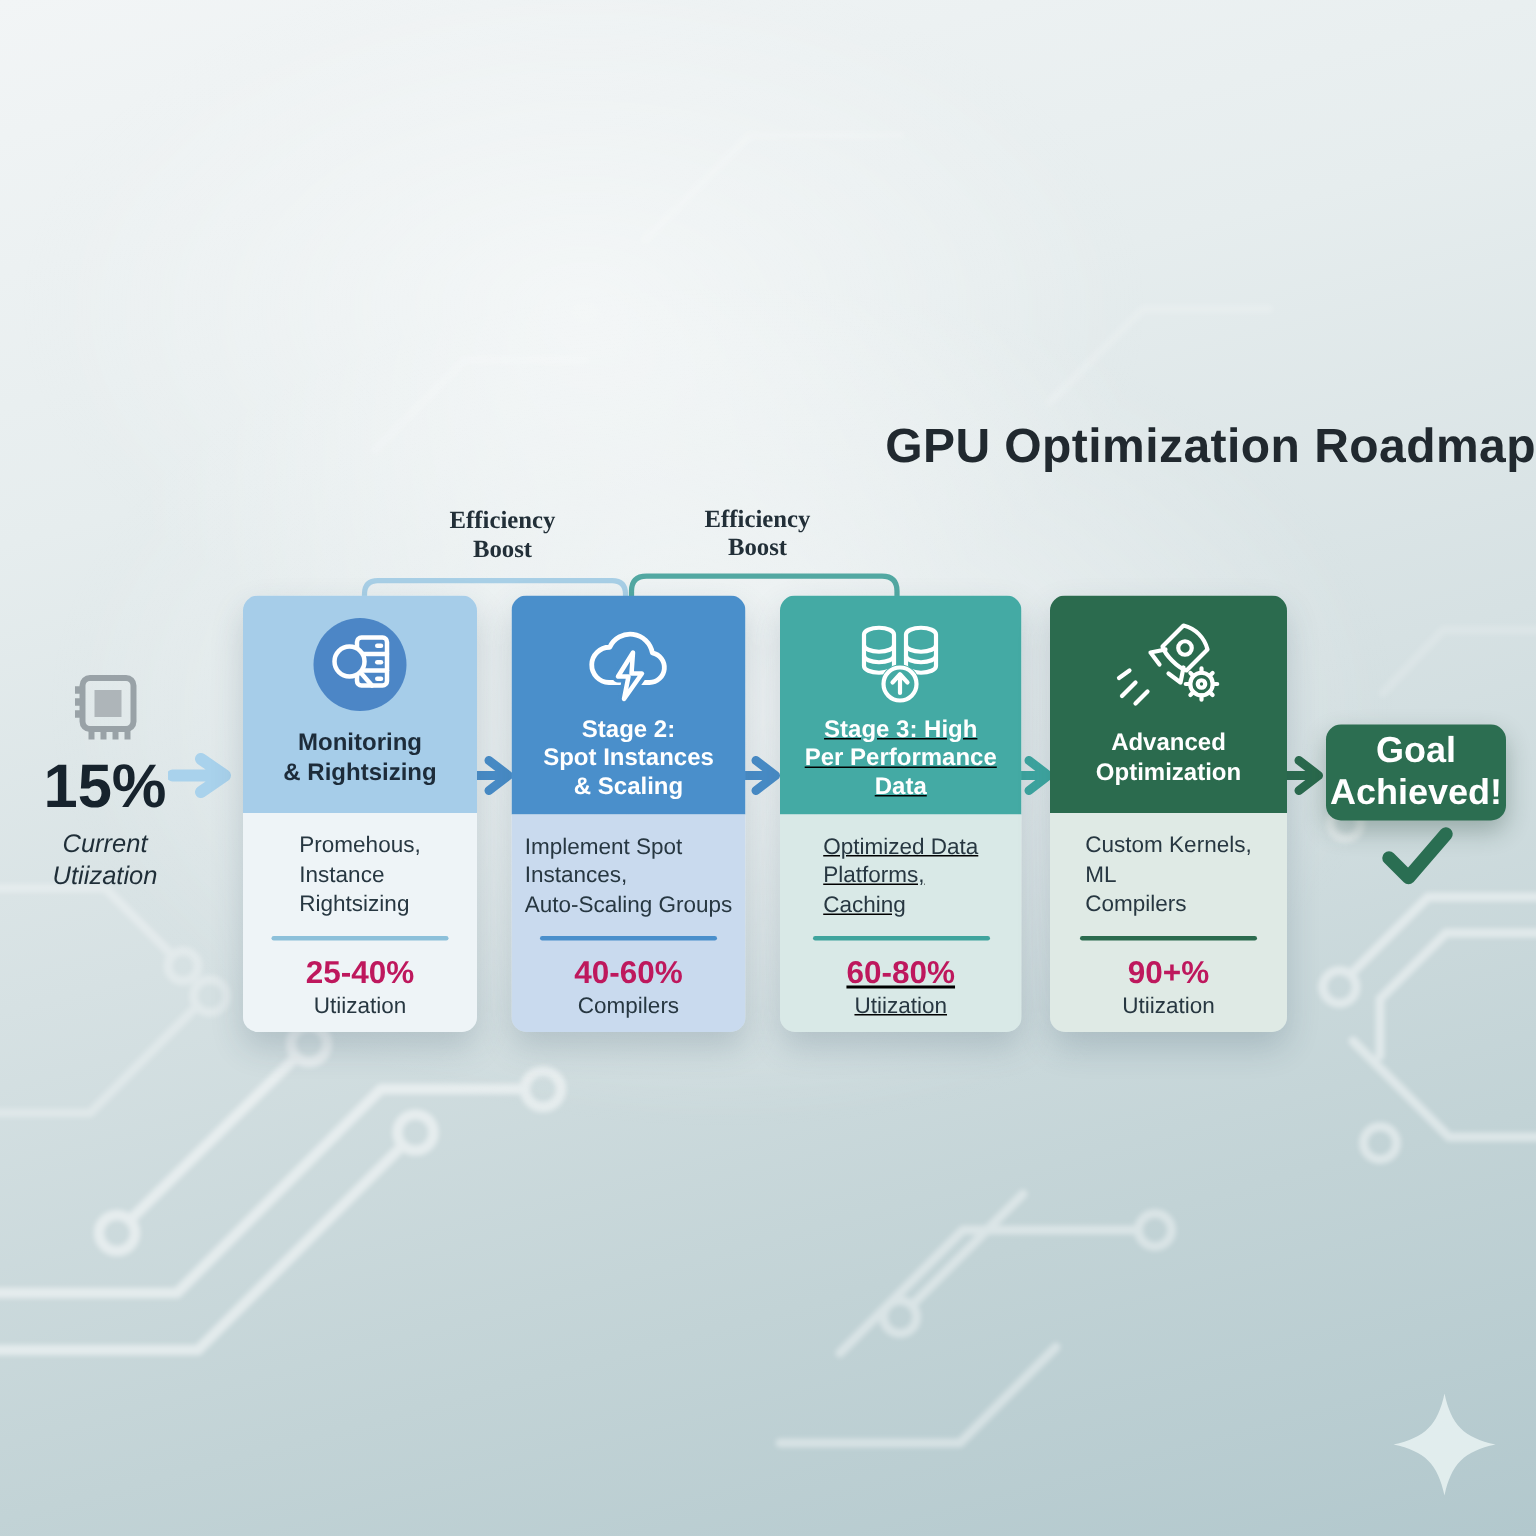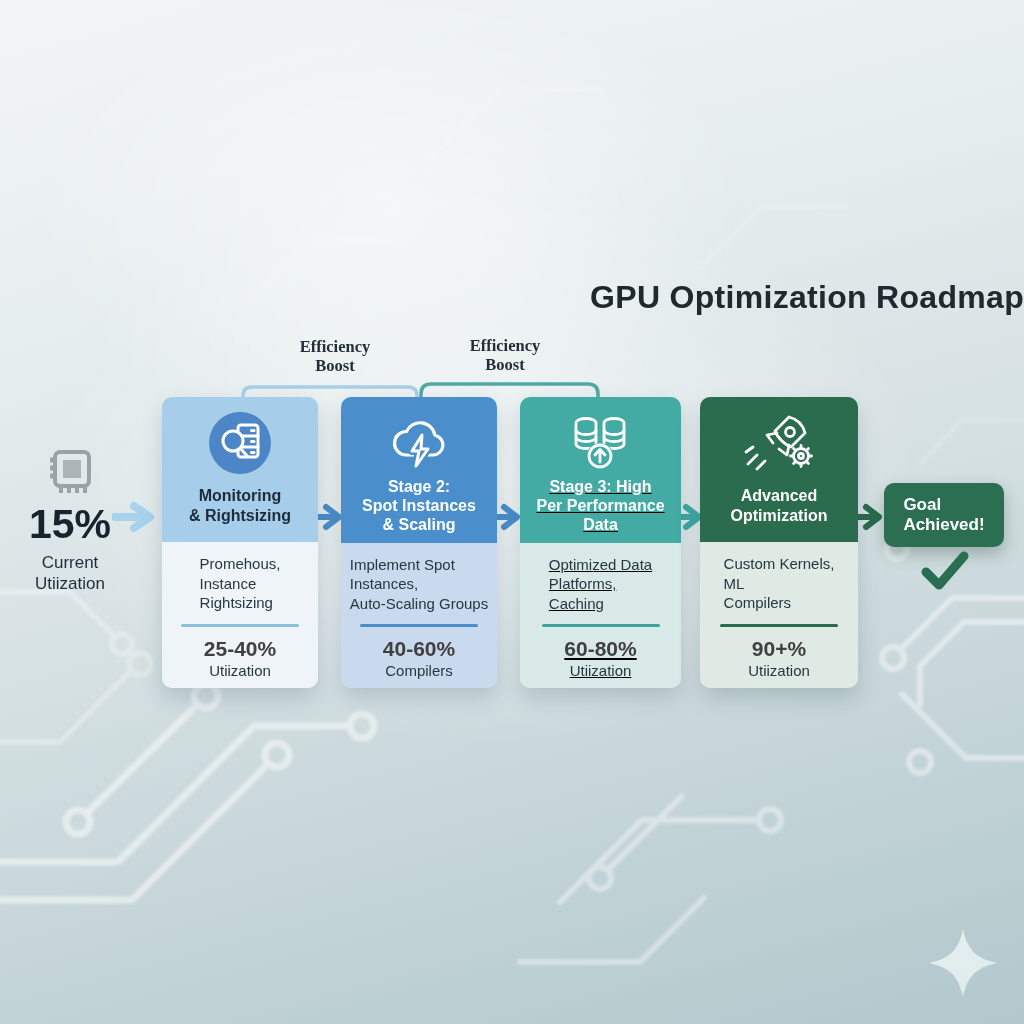--- a/index.html
+++ b/index.html
@@ -11,56 +11,56 @@
       radial-gradient(ellipse 640px 400px at 47% 46%, rgba(255,255,255,0.62), rgba(255,255,255,0) 70%),
       radial-gradient(ellipse 520px 320px at 38% 20%, rgba(255,255,255,0.5), rgba(255,255,255,0) 72%);}
   svg.layer{position:absolute;left:0;top:0;pointer-events:none;}
 
   .title{position:absolute;top:234px;left:0;right:0;text-align:right;
     font-size:32px;font-weight:700;color:#21292f;letter-spacing:.3px;margin-top:45px;}
 
   .current{position:absolute;left:6px;top:446px;width:128px;text-align:center;}
   .current .chip{display:block;margin:0 auto 2px;}
   .current-value{font-size:41px;font-weight:800;color:#17232d;line-height:1;}
-  .current-label{font-size:17px;font-weight:500;color:#1f2e38;line-height:1.22;margin-top:8px;white-space:pre-line;}
+  .current-label{font-size:17px;font-weight:500;color:#1f2e38;line-height:1.22;margin-top:8px;white-space:pre-line;font-style:italic;}
 
   .eff-label{position:absolute;width:132px;text-align:center;font-size:16.5px;font-weight:700;
     color:#222f38;line-height:1.18;white-space:pre-line;font-family:Liberation Serif, serif;}
   .eff-1{left:269px;top:337px;}
   .eff-2{left:439px;top:336px;}
 
   .card{position:absolute;top:397px;height:291px;border-radius:10px;overflow:hidden;
     display:flex;flex-direction:column;box-shadow:0 10px 22px rgba(40,70,90,0.20);}
   .card-1{left:162px;width:156px;}
   .card-2{left:341px;width:156px;}
   .card-3{left:520px;width:161px;text-decoration:underline;}
   .card-4{left:700px;width:158px;}
   .card-top{height:161px;box-sizing:border-box;display:flex;flex-direction:column;align-items:center;padding-top:12px;}
   .card-icon{height:68px;display:flex;align-items:center;justify-content:center;}
   .card-title{flex:1;display:flex;align-items:center;justify-content:center;text-align:center;
     font-size:16px;font-weight:700;line-height:1.2;white-space:pre-line;padding-bottom:8px;width:100%;}
   .card-body{flex:1;display:flex;flex-direction:column;align-items:center;box-sizing:border-box;padding:12px 4px 8px;}
   .card-desc{font-size:15px;line-height:1.3;color:#273741;text-align:left;white-space:pre-line;}
   .card-divider{width:118px;height:3px;border-radius:2px;margin:11px 0 9px;}
-  .card-util{font-size:21px;font-weight:700;color:#404040;line-height:1.25;}
+  .card-util{font-size:21px;font-weight:700;color:#be185d;line-height:1.25;}
   .card-util-label{font-size:15px;font-weight:500;color:#273741;line-height:1.2;}
 
   .card-1 .card-top{background:#a6cde9;} .card-1 .card-title{color:#1d2c3a;}
   .card-1 .card-body{background:#eef4f7;} .card-1 .card-divider{background:#8cc0da;}
   .card-2 .card-top{background:#4a8fcb;} .card-2 .card-title{color:#ffffff;}
   .card-2 .card-body{background:#c9daee;} .card-2 .card-divider{background:#4a8fcb;}
   .card-3 .card-top{background:#44aaa4;} .card-3 .card-title{color:#ffffff;}
   .card-3 .card-body{background:#d9e9e7;} .card-3 .card-divider{background:#3fa49d;}
   .card-4 .card-top{background:#2b6b4e;} .card-4 .card-title{color:#ffffff;}
   .card-4 .card-body{background:#dfeae5;} .card-4 .card-divider{background:#2b6b4e;}
 
   .arrow{position:absolute;}
   .goal{position:absolute;left:884px;top:483px;width:120px;height:64px;background:#2c6e51;border-radius:10px;
-    display:flex;align-items:center;justify-content:center;color:#ffffff;
-    font-size:17px;font-weight:700;line-height:1.18;white-space:pre-line;
+    display:flex;align-items:center;justify-content:center;text-align:center;color:#ffffff;
+    font-size:24px;font-weight:700;line-height:1.18;white-space:pre-line;
     box-shadow:0 7px 16px rgba(25,60,48,0.3);}
   .check{position:absolute;left:918px;top:548px;}
   .sparkle{position:absolute;left:926px;top:926px;}
 </style>
 </head>
 <body>
 
 <div class="canvas">
 
   <svg class="layer" width="1024" height="1024">

